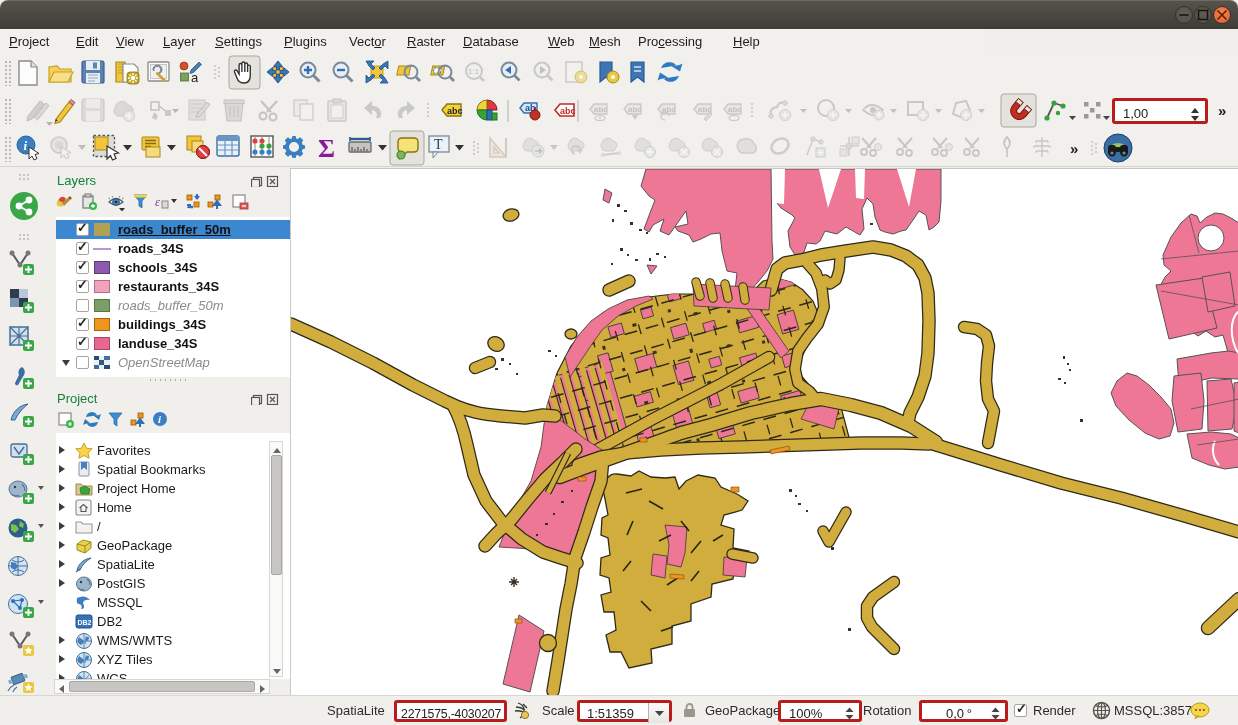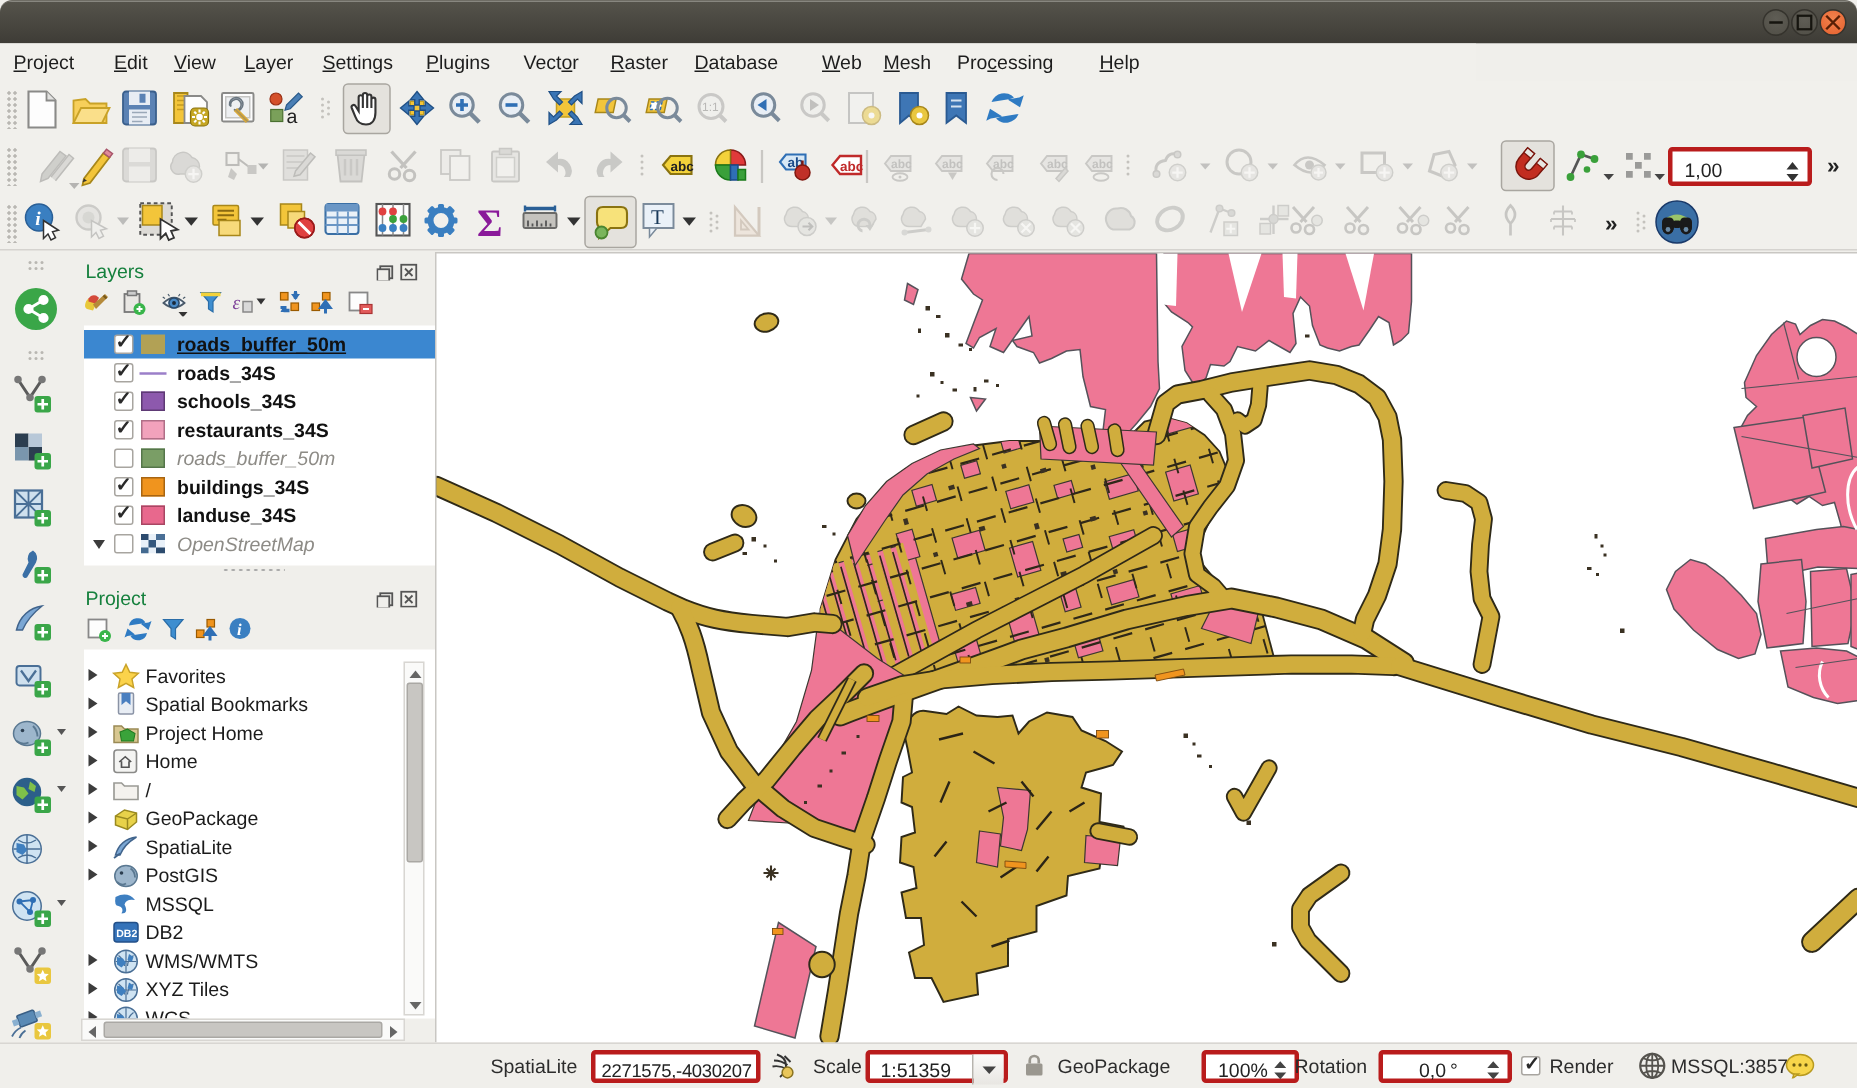--- a/index.html
+++ b/index.html
@@ -1203,21 +1203,21 @@
       <span style="position:absolute;left:7px;top:3px">1:51359</span>
     <div class="abs" style="right:0;top:0;width:21px;height:20px;border-left:1px solid #b7b4ae;background:linear-gradient(#fbfbfa,#e8e6e2)"><svg width="21" height="20">
           <path d="M6,8 l4.5,5 4.5,-5 z" fill="#444"></path>
         </svg></div>
   </div>
   <svg class="abs" style="left:682px;top:6px" width="16" height="17">
       <rect x="2" y="7" width="11" height="8" rx="1" fill="#9a978f"></rect>
       <path d="M4.5,7 v-2 a3,3 0 0 1 6,0 v2" fill="none" stroke="#9a978f" stroke-width="1.8"></path>
     </svg>
   <span class="abs" style="left:705px;top:7px">GeoPackage</span>
-  <div class="sbox" style="left:801px;top:4px;width:65px;height:22px">
+  <div class="sbox" style="left:778px;top:4px;width:84px;height:22px">
       <span style="position:absolute;left:8px;top:3px">100%</span>
     <svg class="abs" style="right:4px;top:3px" width="11" height="15">
         <path d="M1.5,6 l4,-4.5 4,4.5 z M1.5,9 l4,4.5 4,-4.5 z" fill="#444"></path>
       </svg>
   </div>
   <span class="abs" style="left:863px;top:7px">Rotation</span>
   <div class="sbox" style="left:919px;top:4px;width:89px;height:22px">
       <span style="position:absolute;left:24px;top:3px">0,0 °</span>
     <svg class="abs" style="right:4px;top:3px" width="11" height="15">
         <path d="M1.5,6 l4,-4.5 4,4.5 z M1.5,9 l4,4.5 4,-4.5 z" fill="#444"></path>

